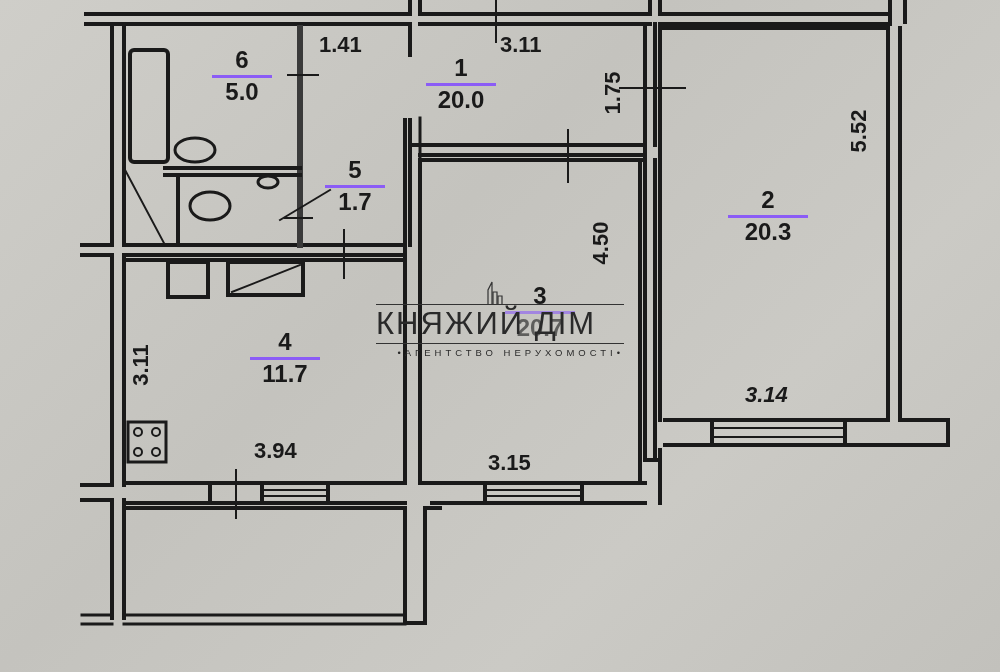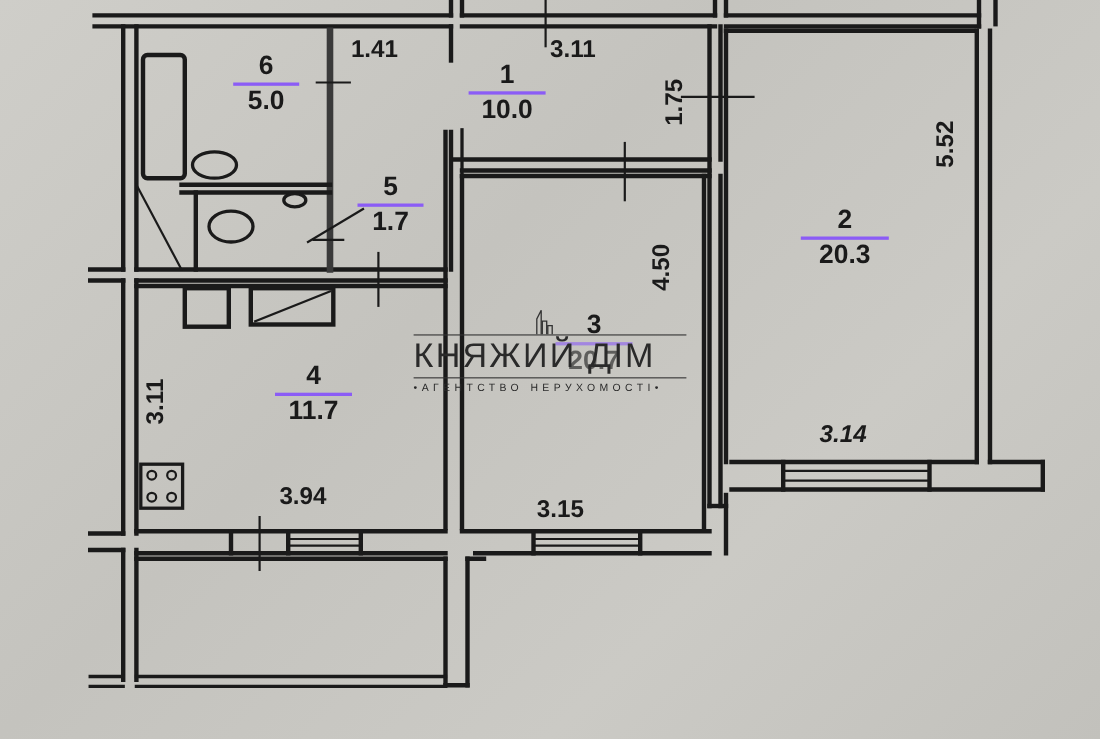--- a/index.html
+++ b/index.html
@@ -7,21 +7,21 @@
   .bg{position:absolute;inset:0;background:linear-gradient(135deg,#cfcec9 0%,#c4c3be 40%,#cbcac5 70%,#c2c1bc 100%);}
   svg.plan{position:absolute;left:0;top:0;}
   .room-label{position:absolute;text-align:center;color:#1a1a1a;font-weight:bold;line-height:1;}
   .room-label .num{display:block;font-size:24px;padding-bottom:3px;}
   .room-label .area{display:block;font-size:24px;border-top:3px solid #8b5cf6;padding-top:2px;}
   .dim{position:absolute;font-size:22px;font-weight:bold;color:#1a1a1a;white-space:nowrap;}
   .rot{transform:rotate(-90deg);transform-origin:center center;}
   .wm{position:absolute;left:376px;top:288px;width:248px;color:#2a2a2a;}
   .wm .line{height:1px;background:#333;}
   .wm .title{font-size:31px;letter-spacing:2px;font-weight:normal;line-height:38px;text-align:left;}
-  .wm .sub{font-size:9.5px;letter-spacing:4px;text-align:left;margin-top:3px;}
+  .wm .sub{font-size:9.5px;letter-spacing:4px;text-align:right;margin-top:3px;}
 </style>
 </head>
 <body>
 
 <div class="bg"></div>
 
 <svg class="plan" width="1000" height="672" viewBox="0 0 1000 672">
   <g fill="none" stroke="#1a1a1a" stroke-width="4" stroke-linecap="square">
 
     <line x1="86" y1="14" x2="410" y2="14"></line>
@@ -134,21 +134,21 @@
   </g>
 </svg>
 
 <div class="room-label" style="left:212px;top:48px;width:60px;">
   <span class="num">6</span>
   <span class="area">5.0</span>
 </div>
 
 <div class="room-label" style="left:426px;top:56px;width:70px;">
   <span class="num">1</span>
-  <span class="area">10.0</span>
+  <span class="area">20.0</span>
 </div>
 
 <div class="room-label" style="left:325px;top:158px;width:60px;">
   <span class="num">5</span>
   <span class="area">1.7</span>
 </div>
 
 <div class="room-label" style="left:728px;top:188px;width:80px;">
   <span class="num">2</span>
   <span class="area">20.3</span>

